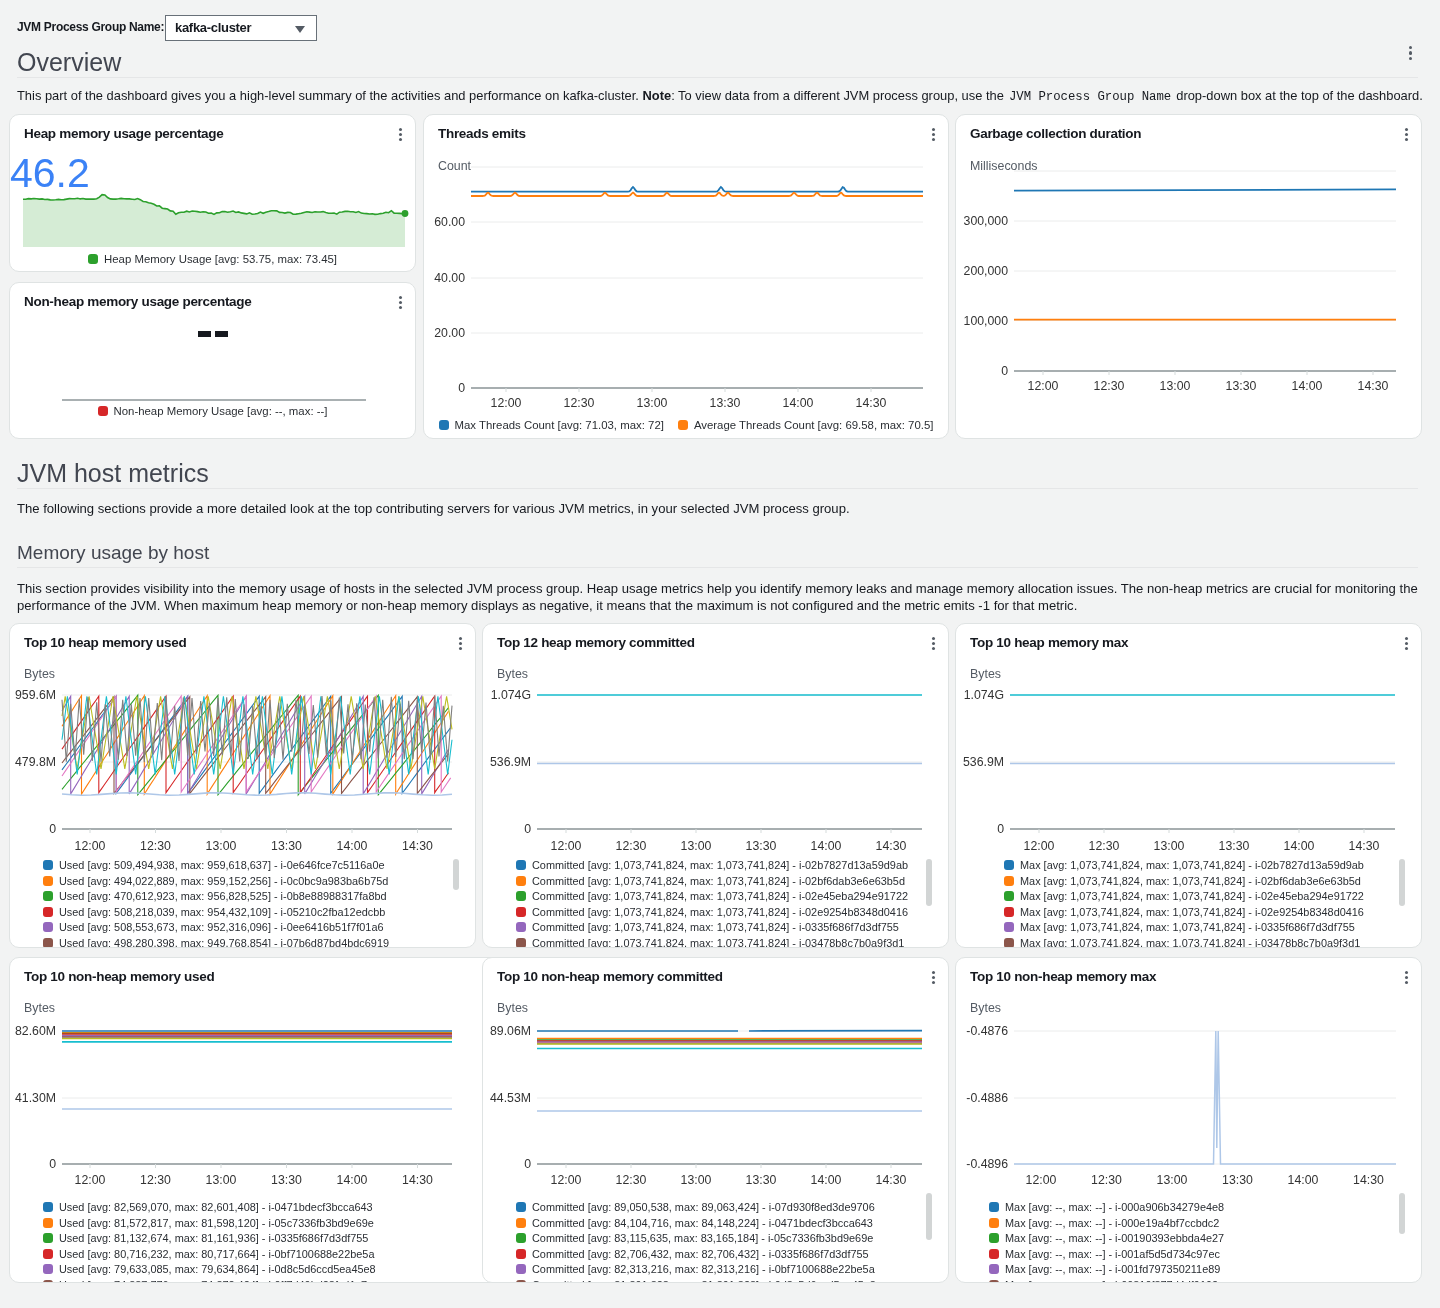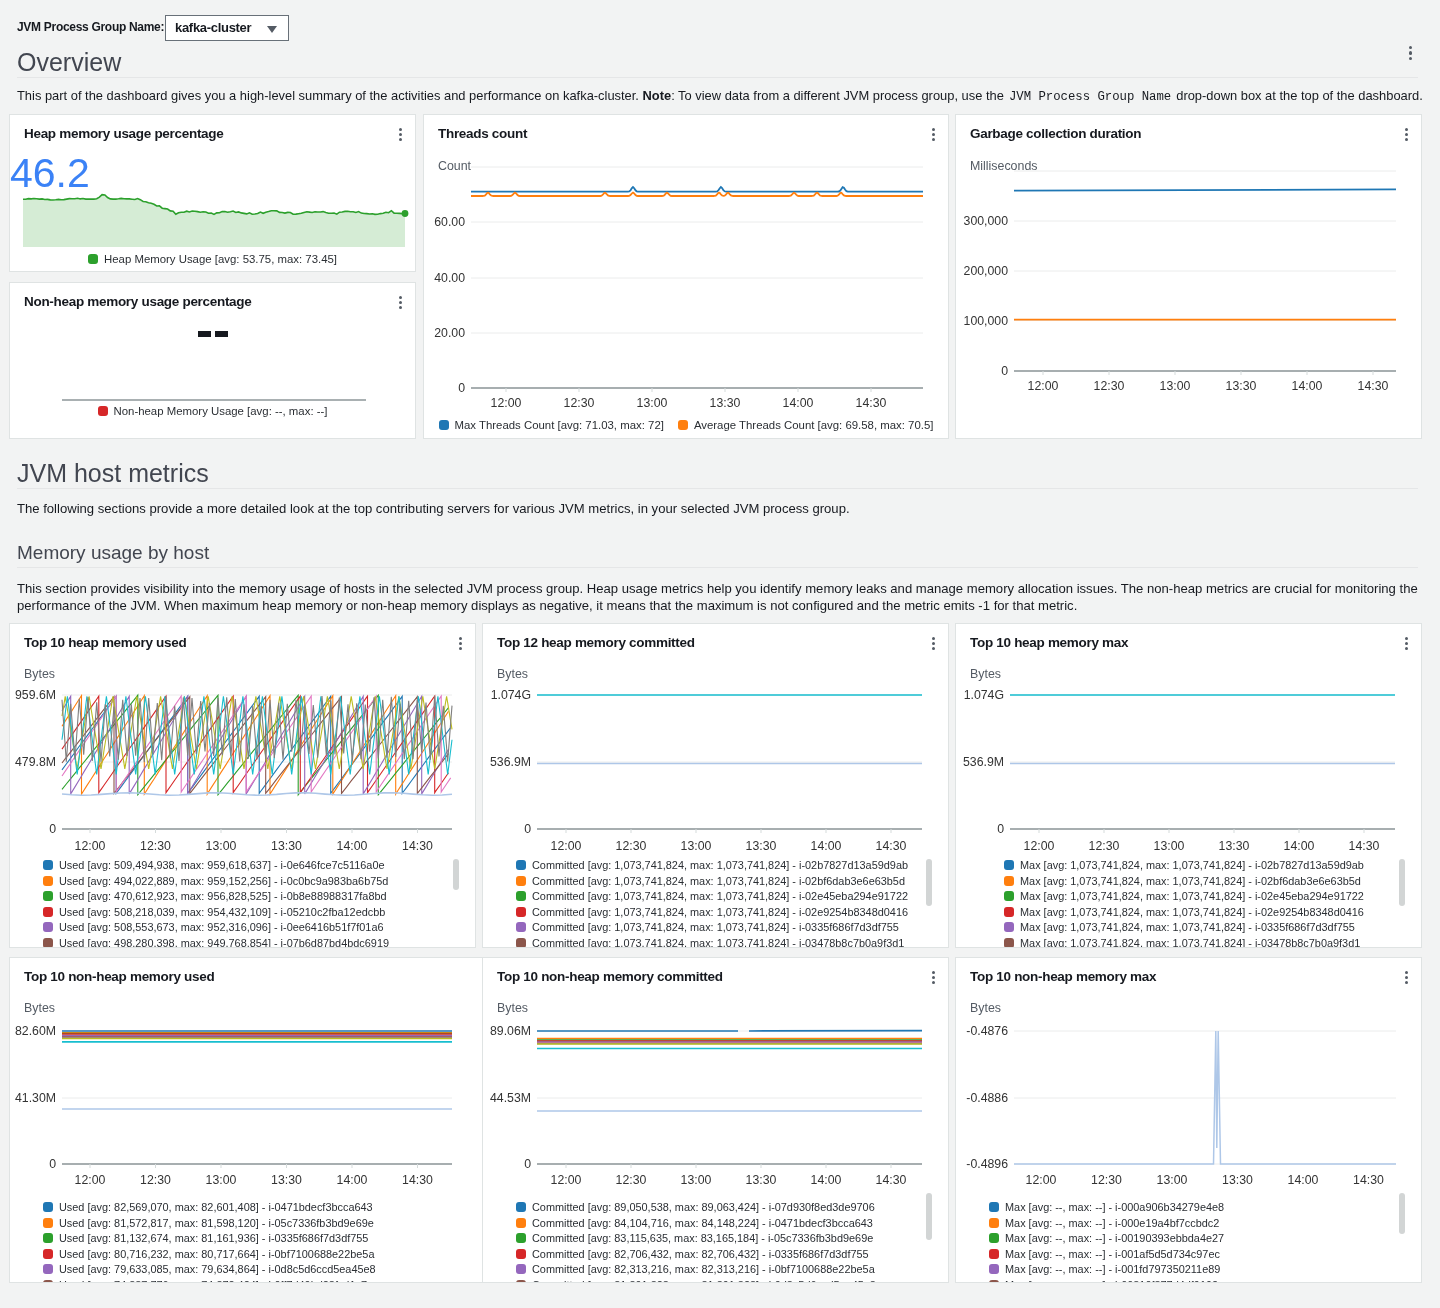--- a/index.html
+++ b/index.html
@@ -1,27 +1,27 @@
 <!DOCTYPE html>
 <html><head><meta charset="utf-8"><title>Dashboard</title>
 <style>
 * { margin:0; padding:0; box-sizing:border-box; }
 html,body { width:1440px; height:1308px; background:#f2f3f3; font-family:"Liberation Sans",sans-serif; position:relative; overflow:hidden; }
-.card { position:absolute; background:#fff; border:1px solid #dfe3e3; border-radius:0; overflow:hidden; }
+.card { position:absolute; background:#fff; border:1px solid #dfe3e3; border-radius:10px; overflow:hidden; }
 .ct { position:absolute; left:14px; top:11px; font-size:13.5px; font-weight:bold; letter-spacing:-0.3px; color:#16191f; }
 .unit { position:absolute; font-size:12.4px; color:#545b64; }
 .kb { position:absolute; right:12px; top:13px; width:4px; }
 .kb i { display:block; width:3.4px; height:3.4px; border-radius:50%; background:#545b64; margin:0 0 1.6px 0; }
 .h1 { position:absolute; left:17px; font-size:25px; color:#424650; }
 .rule { position:absolute; left:17px; width:1401px; height:1px; background:#e5e6e7; }
 .desc { position:absolute; left:17px; font-size:13.1px; color:#16191f; }
 .mono { font-family:"Liberation Mono",monospace; font-size:12.3px; margin:0 5px; }
 </style></head><body>
 <div style="position:absolute;left:17px;top:20px;font-size:12px;font-weight:bold;letter-spacing:-0.3px;color:#16191f">JVM Process Group Name:</div>
-<div style="position:absolute;left:165px;top:15px;width:124px;height:26px;background:#fff;border:1px solid #687078;border-radius:0">
+<div style="position:absolute;left:165px;top:15px;width:152px;height:26px;background:#fff;border:1px solid #687078;border-radius:0">
   <div style="position:absolute;left:9px;top:4px;font-size:13px;font-weight:bold;letter-spacing:-0.3px;color:#16191f">kafka-cluster</div>
   <div style="position:absolute;right:11px;top:10px;width:0;height:0;border-left:5.5px solid transparent;border-right:5.5px solid transparent;border-top:7px solid #545b64"></div>
 </div>
 <div class="h1" style="top:48px">Overview</div>
 <div style="position:absolute;left:1409px;top:46px;width:4px">
     <i style="display:block;width:3.4px;height:3.4px;border-radius:50%;background:#545b64;margin-bottom:1.9px"></i>
     <i style="display:block;width:3.4px;height:3.4px;border-radius:50%;background:#545b64;margin-bottom:1.9px"></i>
     <i style="display:block;width:3.4px;height:3.4px;border-radius:50%;background:#545b64"></i>
   </div>
 <div class="rule" style="top:77px"></div>
@@ -49,21 +49,21 @@
       <i></i>
     </div>
 <div style="position:absolute;left:188px;top:48px;width:13px;height:6px;background:#16191f"></div>
     <div style="position:absolute;left:205px;top:48px;width:13px;height:6px;background:#16191f"></div>
 <svg width="407" height="157" viewBox="0 0 407 157" style="position:absolute;left:0;top:0">
       <line x1="52" y1="117" x2="356" y2="117" stroke="#8d9699" stroke-width="1.4"></line>
     </svg>
 <div style="position:absolute;left:0;right:0;top:122px;text-align:center;font-size:11.4px;color:#2a2e33"><span style="display:inline-block;width:10px;height:10px;border-radius:3px;background:#d62728;margin-right:6px;vertical-align:-1px"></span>Non-heap Memory Usage [avg: --, max: --]</div>
   </div>
 <div class="card" style="left:423px;top:114px;width:526px;height:325px">
-    <div class="ct">Threads count</div>
+    <div class="ct">Threads emits</div>
     <div class="kb">
       <i></i>
       <i></i>
       <i></i>
     </div>
 <div class="unit" style="left:14px;top:44px">Count</div>
 <svg width="526" height="325" viewBox="0 0 526 325" style="position:absolute;left:0;top:0">
       <line x1="47" y1="52" x2="499" y2="52" stroke="#ebecec" stroke-width="1"></line>
       <line x1="47" y1="107" x2="499" y2="107" stroke="#ebecec" stroke-width="1"></line>
       <line x1="47" y1="163" x2="499" y2="163" stroke="#ebecec" stroke-width="1"></line>

